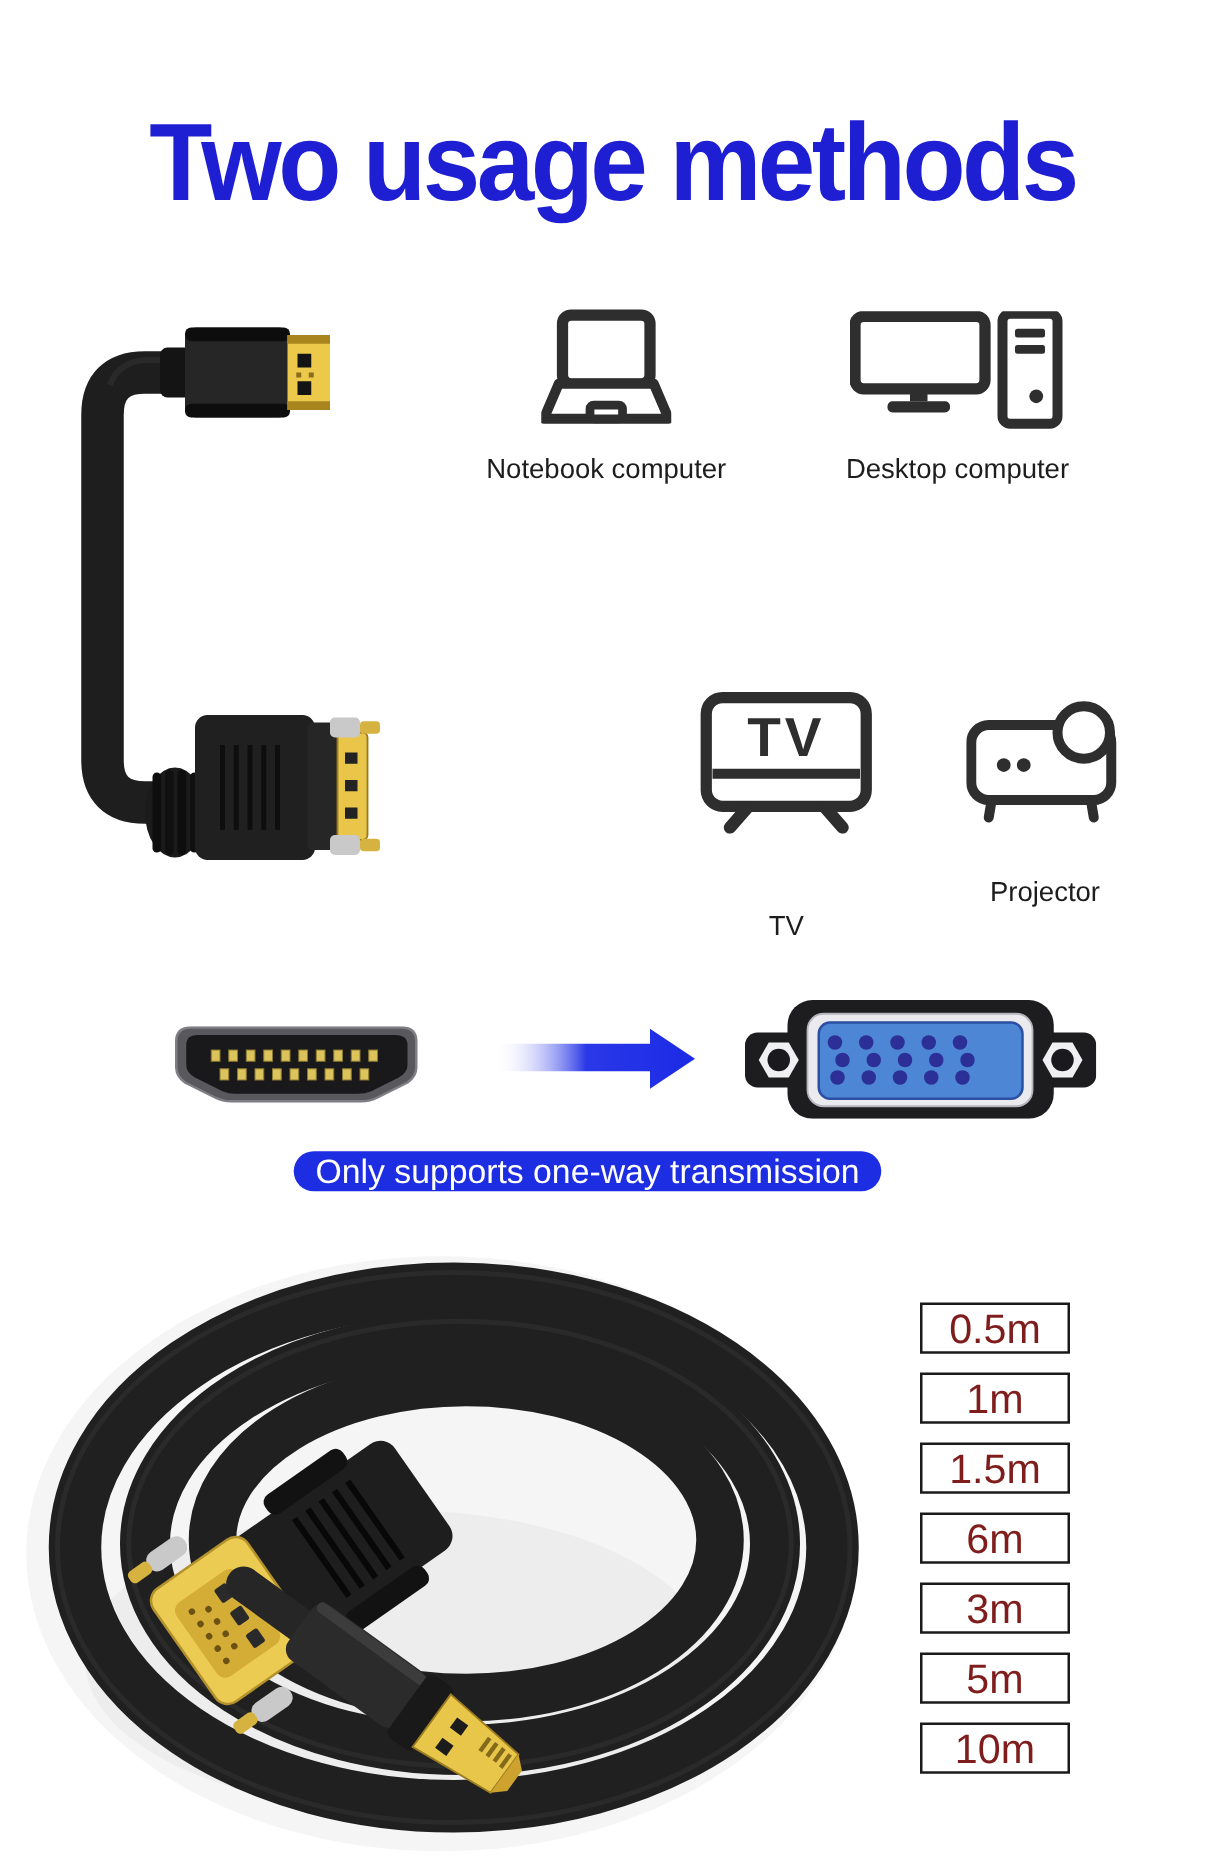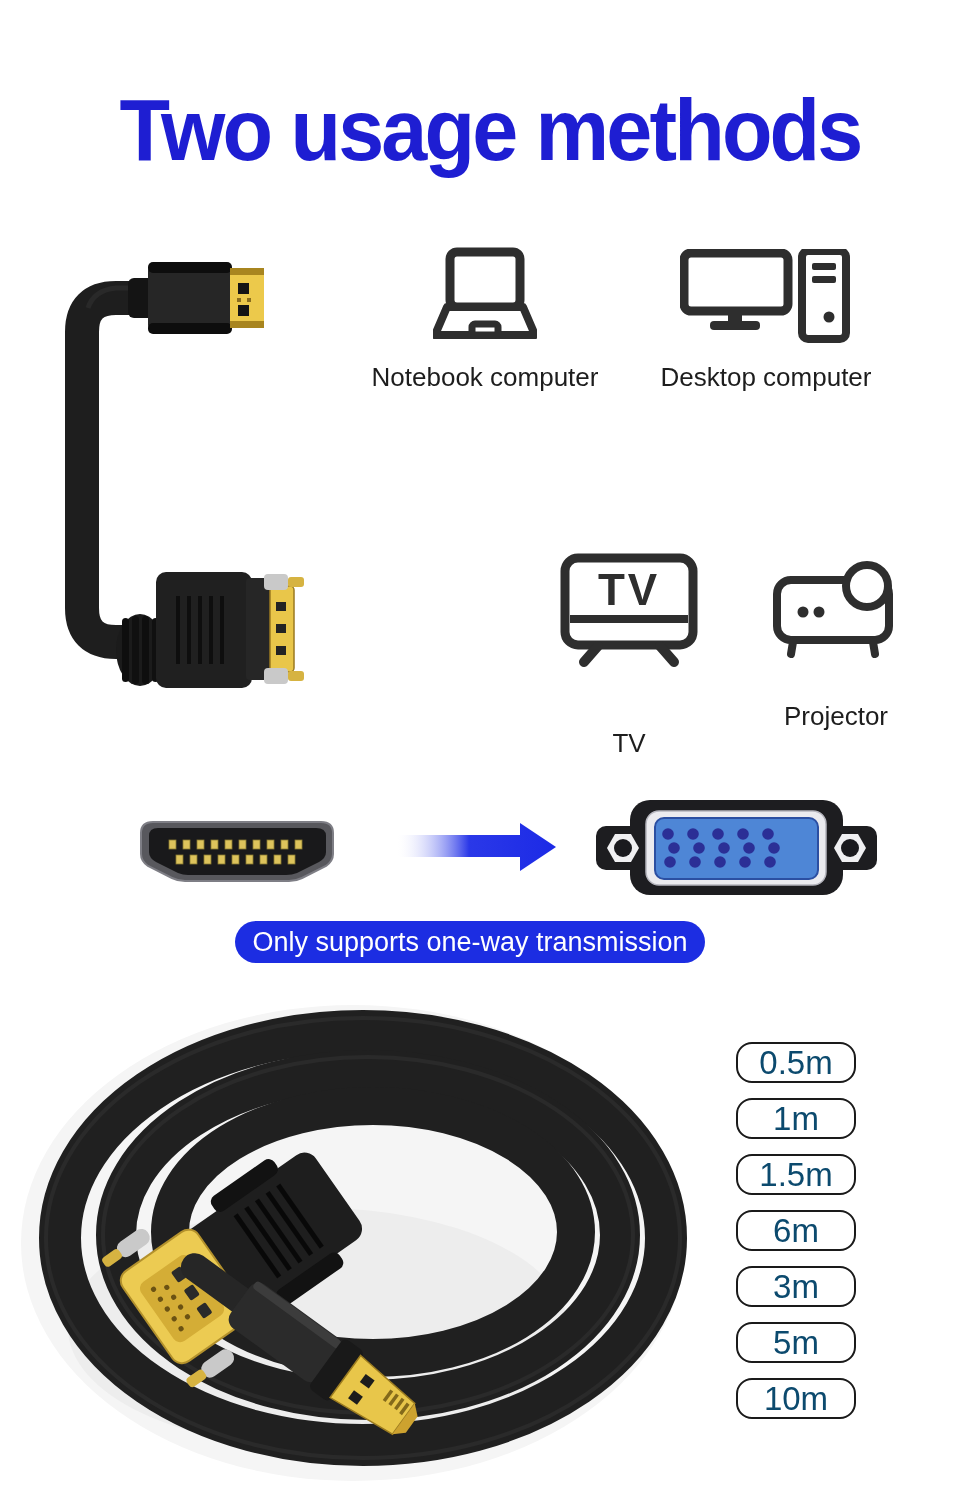--- a/index.html
+++ b/index.html
@@ -10,31 +10,31 @@
   }
   .page-title{
     position:absolute;top:84px;left:0;width:100%;
     text-align:center;font-weight:700;font-size:88px;line-height:1.05;
     color:#1e1ed2;letter-spacing:-3px;transform:scaleX(.94);
     white-space:nowrap;
   }
   .device{position:absolute;width:240px;display:flex;flex-direction:column;align-items:center;}
   .device .icon-box{height:120px;display:flex;align-items:center;justify-content:center;}
   .device.row1 .icon-box{height:108px;}
-  .device-label{margin-top:10px;font-size:26px;color:#1d1d1d;text-align:center;white-space:nowrap;}
+  .device-label{margin-top:10px;font-size:22px;color:#1d1d1d;text-align:center;white-space:nowrap;}
   .note-pill{
-    position:absolute;left:235px;top:921px;width:470px;height:42px;
+    position:absolute;left:235px;top:921px;width:470px;height:32px;
     background:#1c2de2;border-radius:21px;color:#ffffff;font-size:27px;
     display:flex;align-items:center;justify-content:center;white-space:nowrap;
   }
   .lengths{position:absolute;left:736px;top:1042px;width:120px;display:flex;flex-direction:column;gap:15px;}
   .length-pill{
-    box-sizing:border-box;width:120px;height:41px;border:2px solid #1a1a1a;border-radius:16px;
+    box-sizing:border-box;width:120px;height:41px;border:2px solid #1a1a1a;border-radius:0;
     display:flex;align-items:center;justify-content:center;
-    font-size:33px;color:#0c4a6e;background:#fff;line-height:1;
+    font-size:33px;color:#7f1d1d;background:#fff;line-height:1;
   }
   .abs{position:absolute;}
   svg{display:block;}
   .dev-icon *{vector-effect:non-scaling-stroke;}
 </style>
 </head>
 <body>
 
 <div class="canvas">
 

